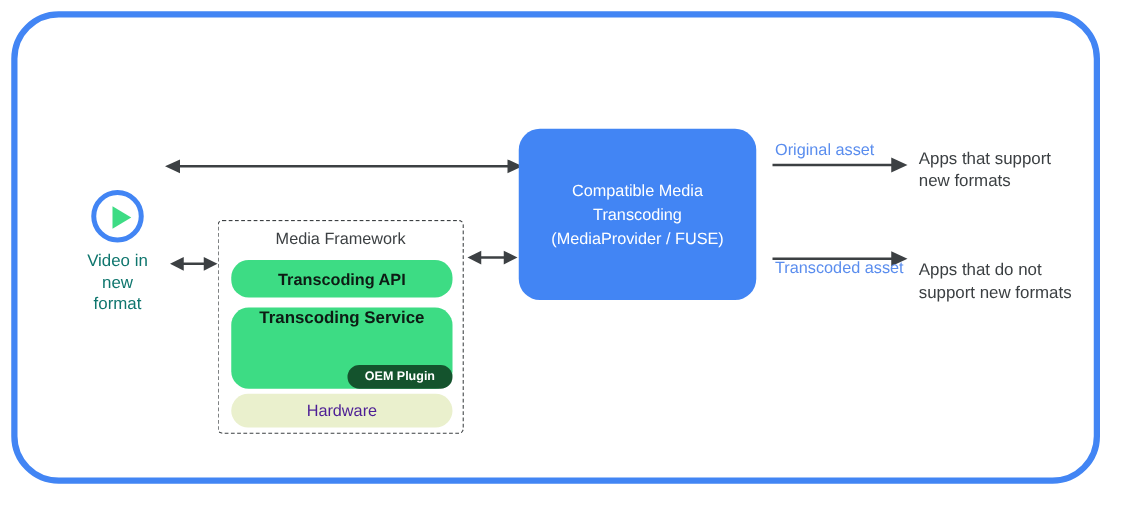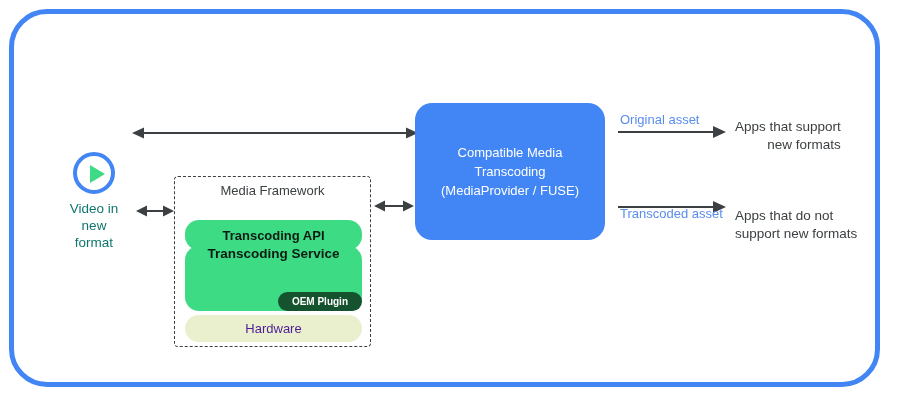--- a/index.html
+++ b/index.html
@@ -96,21 +96,20 @@
     justify-content: center;
     box-sizing: border-box;
   }
   #box-api {
     top: 31px;
     height: 30px;
     background: #3DDC84;
     font-size: 13px;
     font-weight: bold;
     color: #0d1b14;
-    margin-top: 12px;
   }
   #box-service {
     top: 69px;
     height: 65px;
     background: #3DDC84;
     font-size: 13.5px;
     font-weight: bold;
     color: #0d1b14;
     align-items: flex-start;
   }
@@ -176,21 +175,21 @@
   #label-transcoded { left: 620px; top: 206px; }
 
   
   .app-caption {
     position: absolute;
     font-size: 13.5px;
     line-height: 18px;
     color: #3C4043;
     white-space: pre-line;
   }
-  #caption-support { left: 735px; top: 118px; text-align: right; }
+  #caption-support { left: 735px; top: 118px; }
   #caption-nosupport { left: 735px; top: 207px; }
 </style>
 </head>
 <body>
 
 <div id="canvas">
 
   <div id="outer-frame"></div>
 
   <div id="play-icon">

